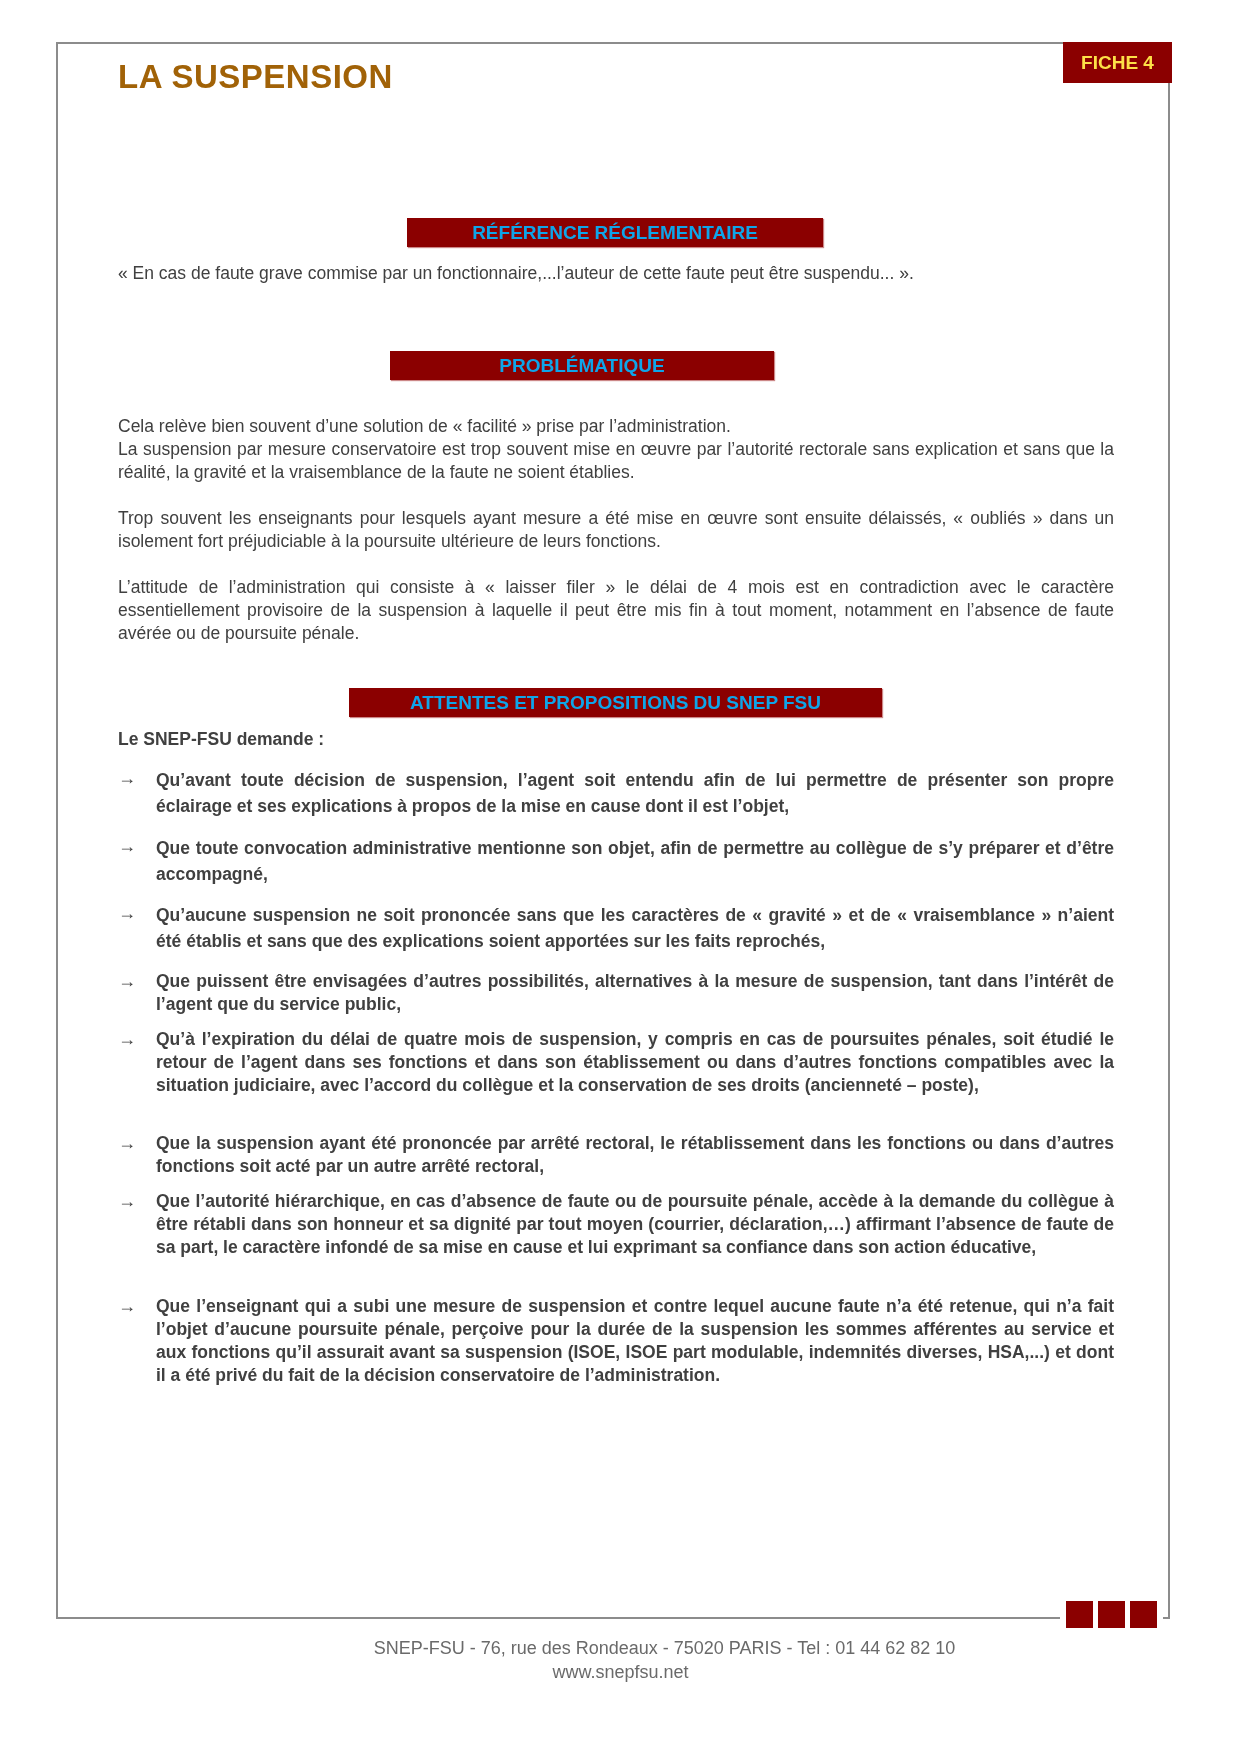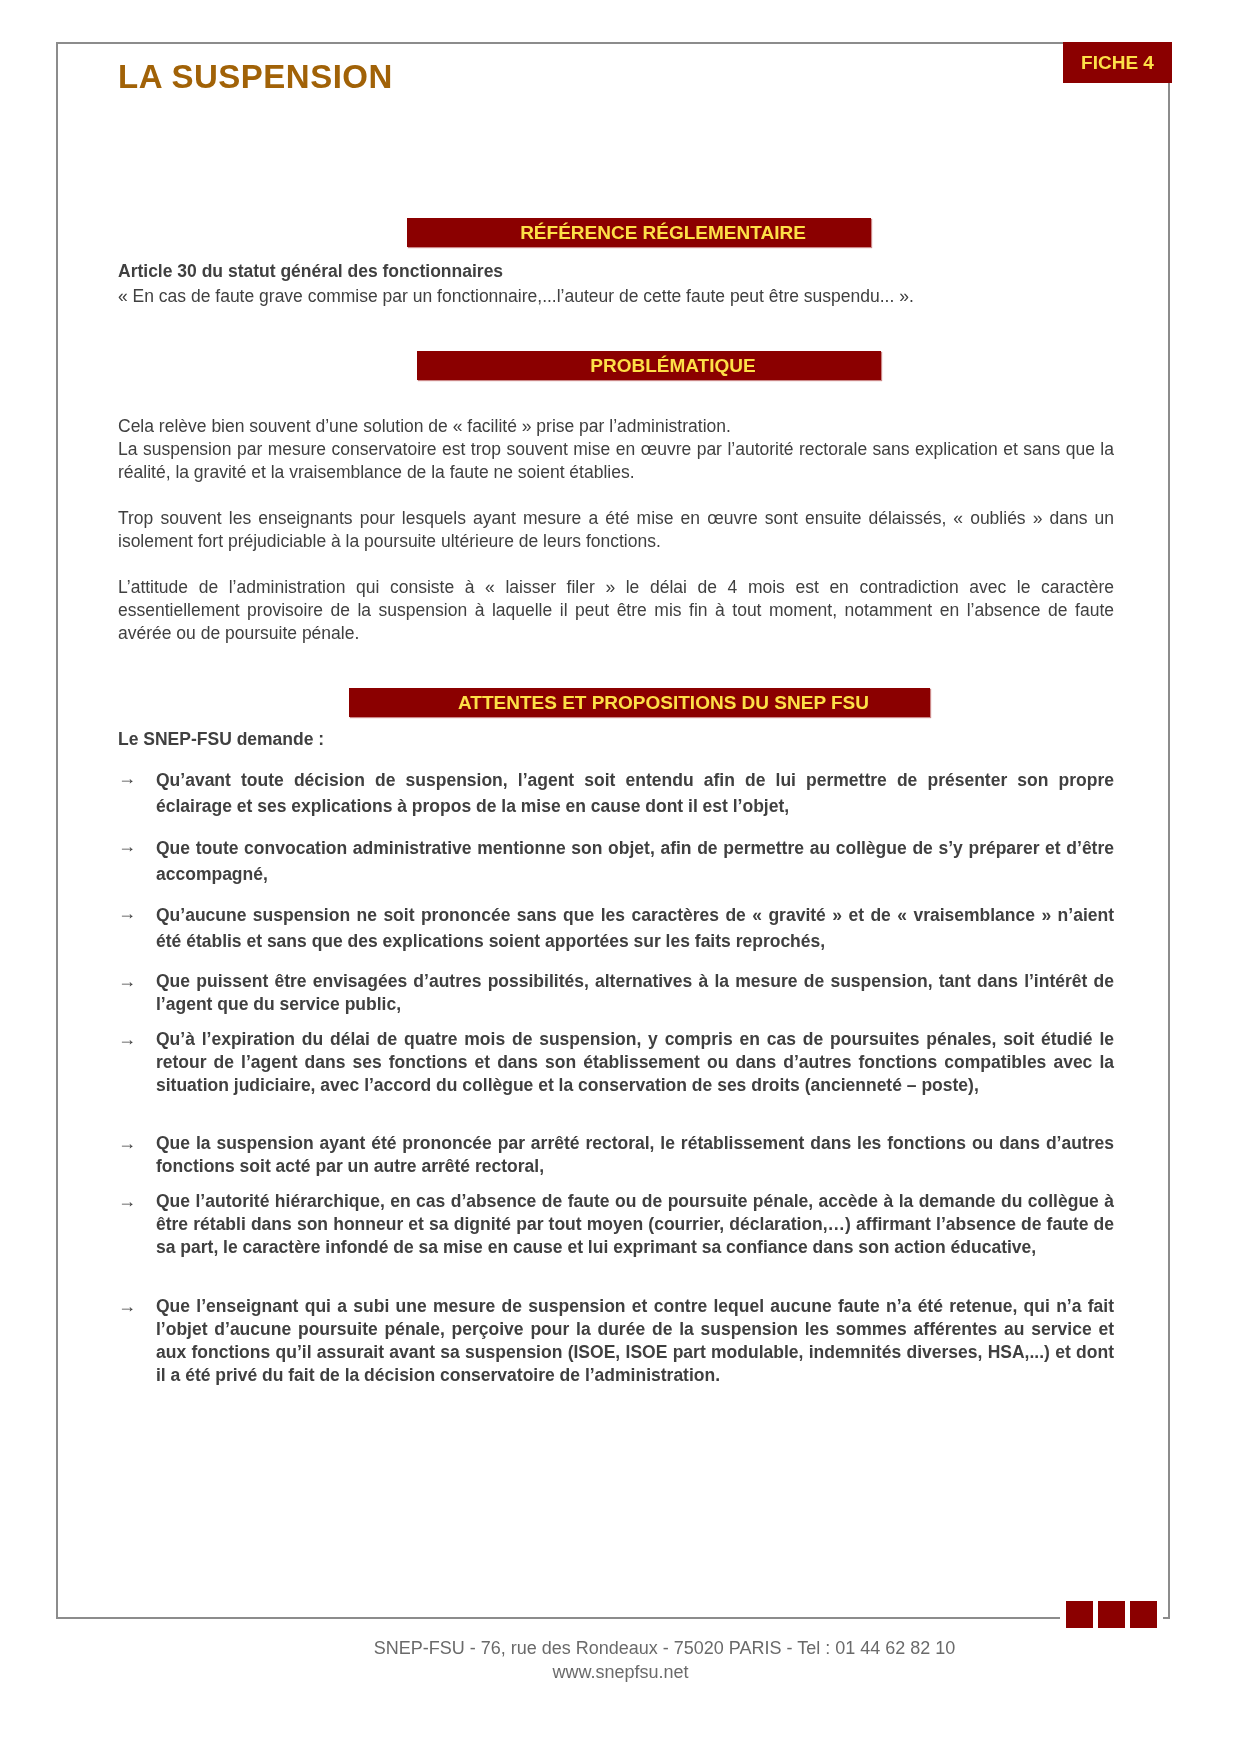--- a/index.html
+++ b/index.html
@@ -5,48 +5,47 @@
   html, body { margin: 0; padding: 0; background: #ffffff; }
   body { width: 1241px; height: 1755px; position: relative; overflow: hidden;
          font-family: "Liberation Sans", sans-serif; color: #404040; }
   .frame { position: absolute; left: 56px; top: 42px; width: 1114px; height: 1577px;
            border: 2px solid #8c8c8c; box-sizing: border-box; }
   .fiche { position: absolute; left: 1063px; top: 42px; width: 109px; height: 41px;
            background: #8b0000; color: #fde047; font-weight: bold; font-size: 19px;
            display: flex; align-items: center; justify-content: center; }
   .title { position: absolute; left: 118px; top: 58px; margin: 0; font-size: 33px;
            font-weight: bold; color: #a16207; letter-spacing: 0.5px; }
-  .band { position: absolute; background: #8b0000; color: #fde047; font-weight: bold;
+  .band { position: absolute; background: #8b0000; color: #0ea5e9; font-weight: bold;
           font-size: 19px; display: flex; align-items: center; justify-content: center;
-          height: 29px; box-shadow: 1px 1px 1px #c88; padding-left: 48px; }
+          height: 29px; box-shadow: 1px 1px 1px #c88; }
   .content { position: absolute; left: 118px; width: 996px; font-size: 17.5px;
              line-height: 23px; color: #404040; }
   .content p { margin: 0; text-align: justify; }
   .bold { font-weight: bold; }
   .item { position: absolute; left: 118px; width: 996px; font-size: 17.5px; line-height: 23px; }
   .item .arrow { position: absolute; left: 0; top: 0; width: 30px; font-size: 18px; }
   .item .txt { margin-left: 38px; text-align: justify; display: block; font-weight: bold; }
   .footer-boxes { position: absolute; top: 1601px; left: 1060px; display: flex; gap: 5px; background: #fff; padding: 0 6px; }
   .footer-boxes span { display: block; width: 27px; height: 27px; background: #8b0000; }
   .footer { position: absolute; left: 0; width: 1241px; text-align: center; font-size: 18px; color: #6a6a6a; }
 </style>
 </head>
 <body>
 
 <div class="frame"></div>
 <div class="fiche">FICHE 4</div>
 <h1 class="title">LA SUSPENSION</h1>
 
 <div class="band" style="left:407px; top:218px; width:416px;">RÉFÉRENCE RÉGLEMENTAIRE</div>
 <div class="content" style="top:260px;">
-  <p class="bold">Article 30 du statut général des fonctionnaires</p>
   <p style="margin-top:2px;">« En cas de faute grave commise par un fonctionnaire,...l’auteur de cette faute peut être suspendu... ».</p>
 </div>
 
-<div class="band" style="left:417px; top:351px; width:416px;">PROBLÉMATIQUE</div>
+<div class="band" style="left:390px; top:351px; width:384px;">PROBLÉMATIQUE</div>
 <div class="content" style="top:392px;">
   <p style="margin-top:23px;">Cela relève bien souvent d’une solution de « facilité » prise par l’administration.</p>
   <p>La suspension par mesure conservatoire est trop souvent mise en œuvre par l’autorité rectorale sans explication et sans que la réalité, la gravité et la vraisemblance de la faute ne soient établies.</p>
   <p style="margin-top:23px;">Trop souvent les enseignants pour lesquels ayant mesure a été mise en œuvre sont ensuite délaissés, « oubliés » dans un isolement fort préjudiciable à la poursuite ultérieure de leurs fonctions.</p>
   <p style="margin-top:23px;">L’attitude de l’administration qui consiste à « laisser filer » le délai de 4 mois est en contradiction avec le caractère essentiellement provisoire de la suspension à laquelle il peut être mis fin à tout moment, notamment en l’absence de faute avérée ou de poursuite pénale.</p>
 </div>
 
 <div class="band" style="left:349px; top:688px; width:533px;">ATTENTES ET PROPOSITIONS DU SNEP FSU</div>
 <div class="content" style="top:728px;">
   <p class="bold">Le SNEP-FSU demande :</p>

